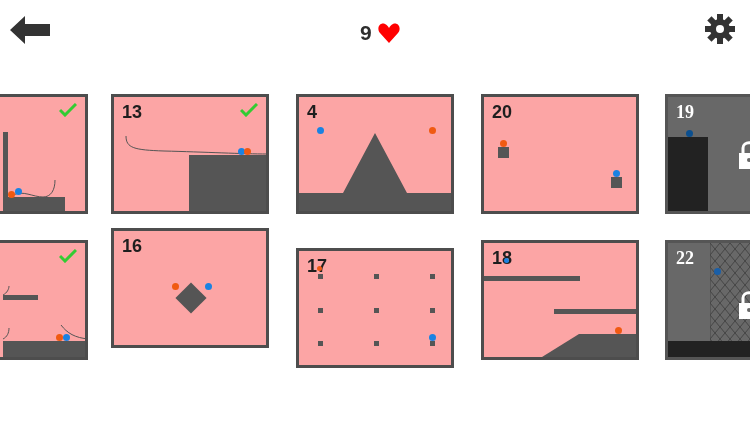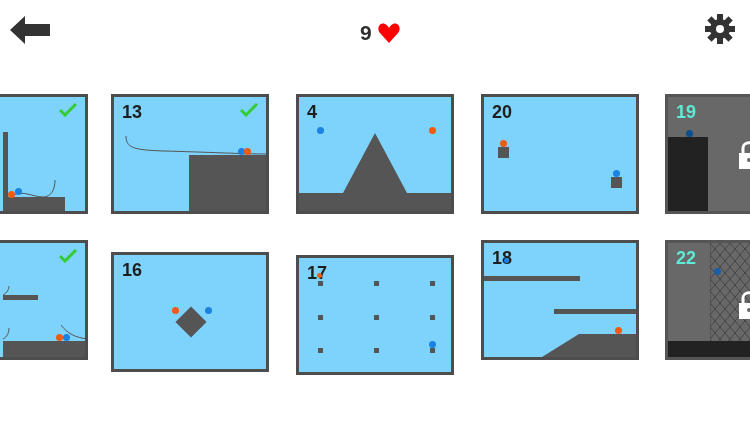--- a/index.html
+++ b/index.html
@@ -2,24 +2,24 @@
 <html><head>
 <meta charset="utf-8">
 <style>
   html,body{margin:0;padding:0;}
   body{width:750px;height:422px;background:#fff;position:relative;overflow:hidden;font-family:"Liberation Sans",sans-serif;}
   .topbar{position:absolute;left:0;top:0;width:750px;height:60px;}
   .back{position:absolute;left:10px;top:16px;width:42px;height:28px;cursor:pointer;}
   .lives{position:absolute;left:360px;top:20px;height:26px;display:flex;align-items:center;gap:6px;}
   .lives-count{font-size:21px;font-weight:bold;color:#2e2e2e;}
   .gear{position:absolute;left:705px;top:14px;width:30px;height:30px;cursor:pointer;}
-  .card{position:absolute;width:152px;height:114px;border:3px solid #4d4d4d;background:#7dd3fc;overflow:hidden;cursor:pointer;box-sizing:content-box;}
+  .card{position:absolute;width:152px;height:114px;border:3px solid #4d4d4d;background:#fca5a5;overflow:hidden;cursor:pointer;box-sizing:content-box;}
   .card.locked{background:#686868;border-color:#555;}
   .num{position:absolute;left:8px;top:5px;font-size:18px;font-weight:bold;color:#1e1e1e;}
-  .locked .num{color:#5eead4;}
+  .locked .num{color:#ffffff;font-family:Liberation Serif, serif;}
   .check{position:absolute;right:8px;top:6px;width:18px;height:14px;}
   .blk{position:absolute;background:#555;}
   .ball{position:absolute;width:7px;height:7px;border-radius:50%;}
   .ball.o{background:#f05a12;}
   .ball.b{background:#1a82e2;}
   .lock{position:absolute;width:22px;height:30px;}
   svg{display:block;}
 </style>
 </head>
 <body>
@@ -110,28 +110,28 @@
     </svg>
   <div class="blk" style="left:70px;top:52px;width:35px;height:5px;"></div>
   <div class="blk" style="left:70px;top:98px;width:86px;height:18px;"></div>
   <svg style="position:absolute;left:70px;top:40px;" width="86" height="60">
       <path d="M0 12 C4 10 6 6 6 3 M0 56 C4 54 6 50 6 45 M58 42 C64 50 72 55 86 56" stroke="#555" stroke-width="1" fill="none"></path>
     </svg>
   <div class="ball o" style="left:123px;top:91px;"></div>
   <div class="ball b" style="left:130px;top:91px;"></div>
 </div>
 
-<div class="card" style="left:111px;top:252px;">
+<div class="card" style="left:111px;top:228px;">
   <span class="num">16</span>
   <div class="blk" style="left:66px;top:56px;width:22px;height:22px;transform:rotate(45deg);"></div>
   <div class="ball o" style="left:58px;top:52px;"></div>
   <div class="ball b" style="left:91px;top:52px;"></div>
 </div>
 
-<div class="card" style="left:296px;top:255px;">
+<div class="card" style="left:296px;top:248px;">
   <span class="num">17</span>
   <div class="blk" style="left:19px;top:23px;width:5px;height:5px;"></div>
   <div class="blk" style="left:75px;top:23px;width:5px;height:5px;"></div>
   <div class="blk" style="left:131px;top:23px;width:5px;height:5px;"></div>
   <div class="blk" style="left:19px;top:57px;width:5px;height:5px;"></div>
   <div class="blk" style="left:75px;top:57px;width:5px;height:5px;"></div>
   <div class="blk" style="left:131px;top:57px;width:5px;height:5px;"></div>
   <div class="blk" style="left:19px;top:90px;width:5px;height:5px;"></div>
   <div class="blk" style="left:75px;top:90px;width:5px;height:5px;"></div>
   <div class="blk" style="left:131px;top:90px;width:5px;height:5px;"></div>

